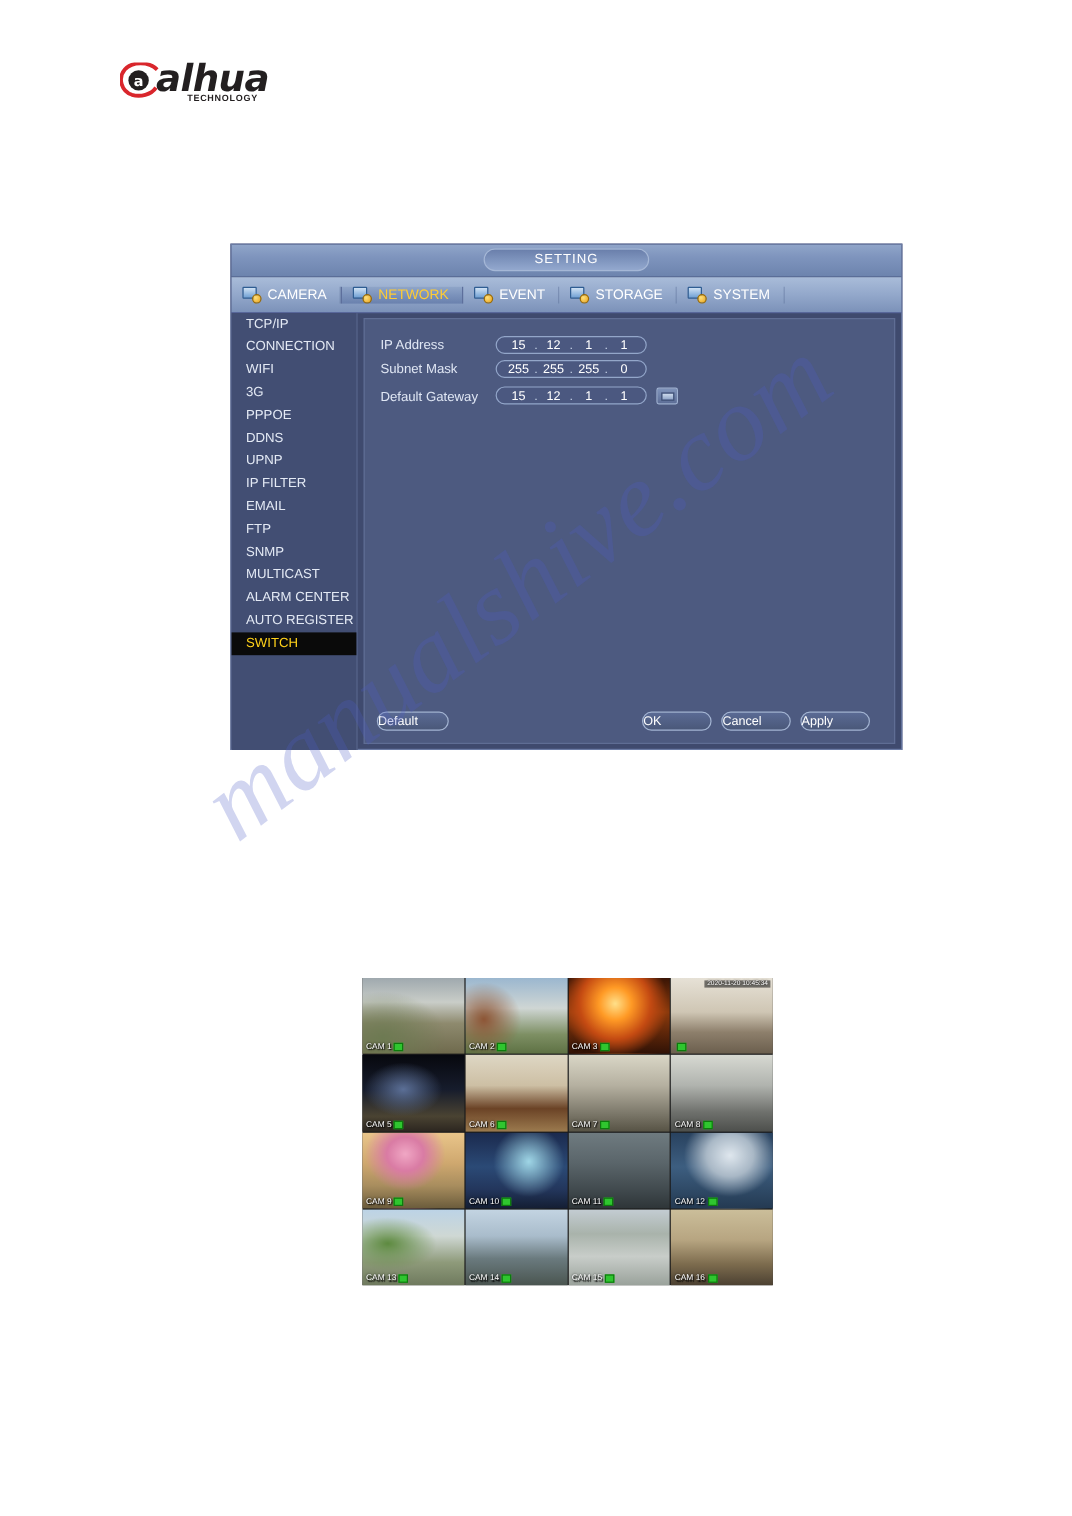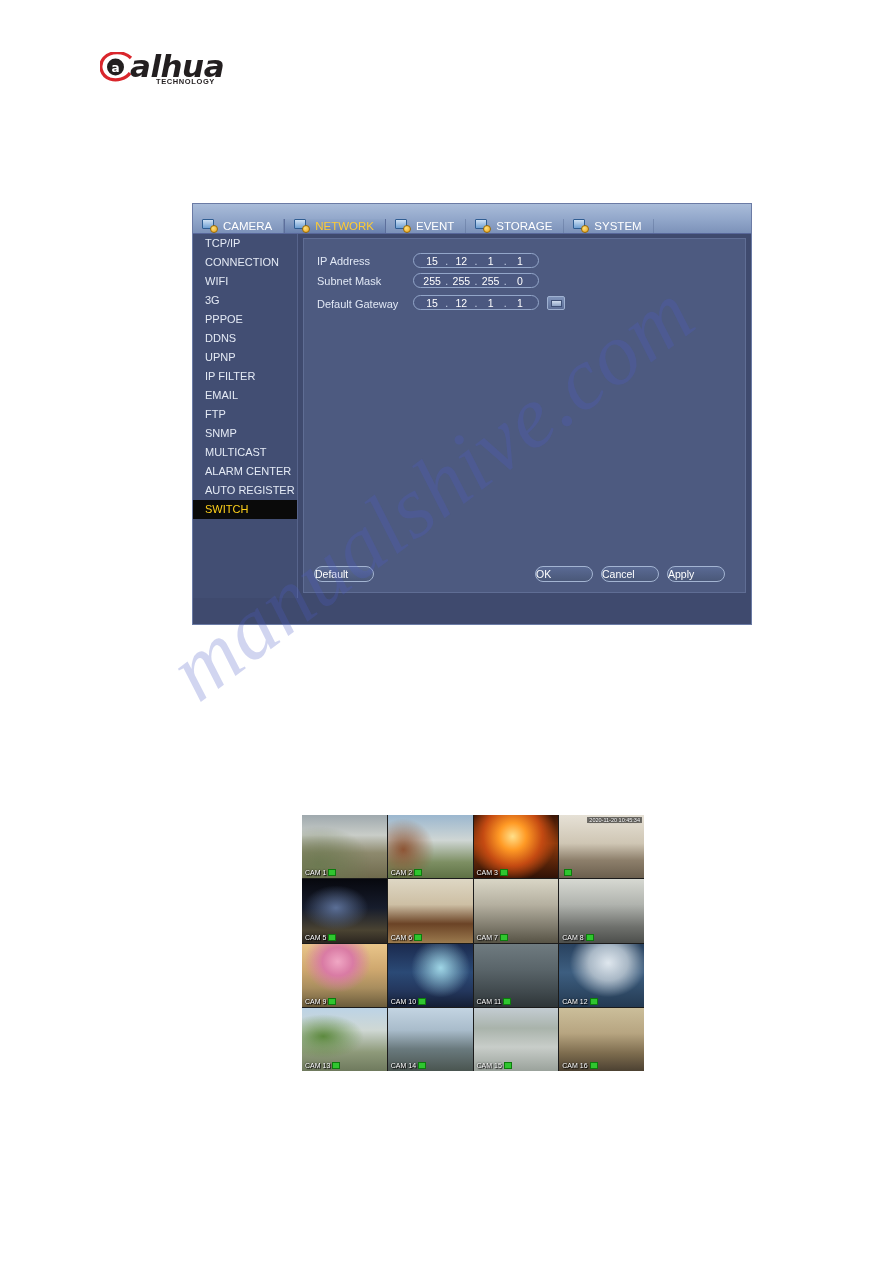--- a/index.html
+++ b/index.html
@@ -107,21 +107,21 @@
     color: #ffffff;
     letter-spacing: 0.8px;
   }
 
   
   #dialog-tabs {
     position: relative;
     height: 29px;
     background: linear-gradient(to bottom, #a9bcd9 0%, #93a8cb 50%, #7c92b9 100%);
     display: flex;
-    align-items: flex-end;
+    align-items: center;
     border-bottom: 1px solid #58679a;
   }
   .tab {
     position: relative;
     display: flex;
     align-items: center;
     gap: 5px;
     padding: 0 11px 0 9px;
     font-size: 11.5px;
     color: #ffffff;
@@ -361,20 +361,23 @@
     <path d="M31 6 C24 -1 10 -1 4 6 C-2 13 1 24 10 27 C17 29 26 27 30 21" fill="none" stroke="#d9262c" stroke-width="3.2"></path>
     <circle cx="15.5" cy="15" r="8.5" fill="#231f20"></circle>
     <text x="15.5" y="20" font-family="DejaVu Sans, sans-serif" font-size="12" font-weight="bold" fill="#ffffff" text-anchor="middle">a</text>
   </svg>
   <div id="logo-word">alhua</div>
   <div id="logo-sub">TECHNOLOGY</div>
 </div>
 
 <div id="setting-dialog">
 
+  <div id="dialog-titlebar">
+    <div id="dialog-title-pill">SETTING</div>
+  </div>
 
   <div id="dialog-tabs">
     <div class="tab">
       <span class="tab-icon">
           <span class="base"></span>
           <span class="gear"></span>
         </span>
       <span>CAMERA</span>
     </div>
     <div class="tab selected">

